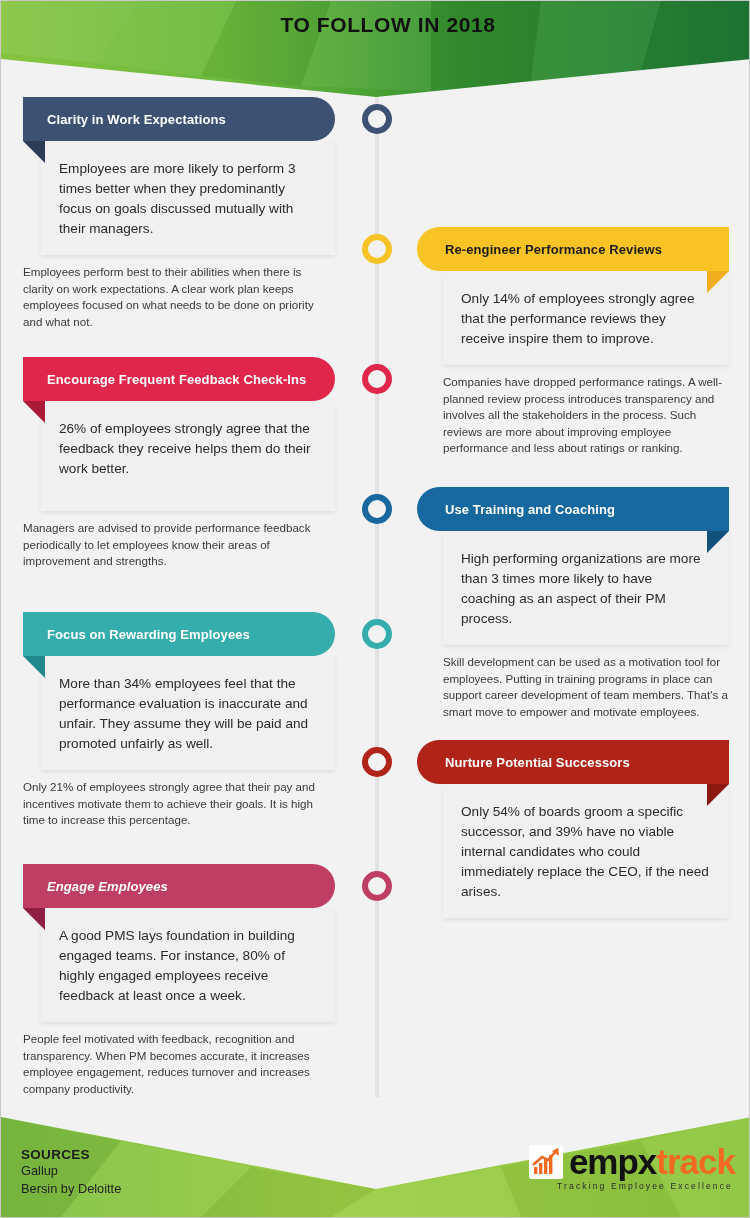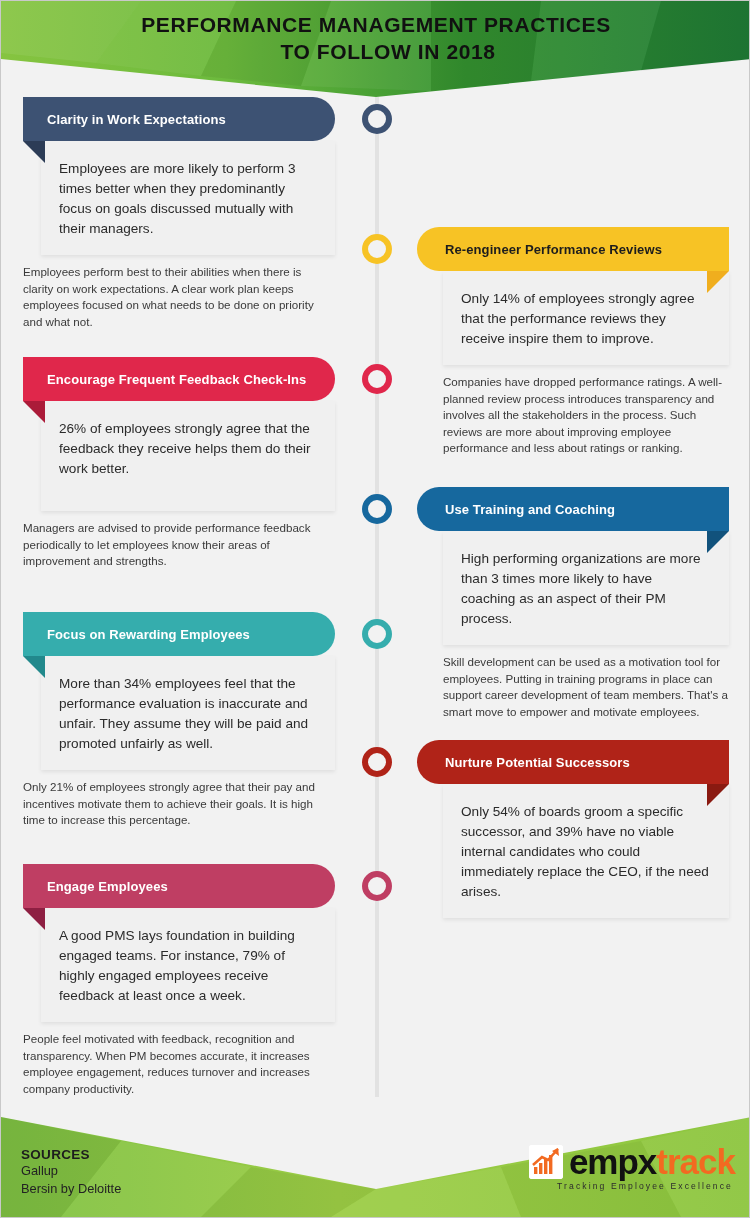--- a/index.html
+++ b/index.html
@@ -163,21 +163,20 @@
       <path d="M0,0 L750,0 L750,58 L375,96 L0,58 Z" fill="url(#hg)"></path>
       <polygon points="0,0 140,0 95,62 0,52" fill="#ffffff" opacity="0.07"></polygon>
       <polygon points="140,0 235,0 200,75 95,62" fill="#ffffff" opacity="0.05"></polygon>
       <polygon points="235,0 330,0 300,85 200,75" fill="#000000" opacity="0.05"></polygon>
       <polygon points="330,0 430,0 430,90 300,85" fill="#ffffff" opacity="0.06"></polygon>
       <polygon points="430,0 540,0 530,80 430,90" fill="#000000" opacity="0.06"></polygon>
       <polygon points="540,0 660,0 640,70 530,80" fill="#ffffff" opacity="0.05"></polygon>
       <polygon points="660,0 750,0 750,58 640,70" fill="#000000" opacity="0.05"></polygon>
     </svg>
     <div class="header-title">
-      <span>PERFORMANCE MANAGEMENT PRACTICES</span>
       <span class="l2">TO FOLLOW IN 2018</span>
     </div>
   </div>
 
   <div class="spine"></div>
 
   <div class="node" style="top:103px;border-color:#3d5273;"></div>
   <div class="node" style="top:233px;border-color:#f7c325;"></div>
   <div class="node" style="top:363px;border-color:#e0274b;"></div>
   <div class="node" style="top:493px;border-color:#16689e;"></div>
@@ -232,25 +231,25 @@
 
   <div class="card right" style="top:739px;">
     <div class="bar" style="background:#b02318;">
       <span class="bar-label">Nurture Potential Successors</span>
     </div>
     <div class="fold" style="border-top-color:#8a1a11;"></div>
     <div class="stat" style="min-height:100px;">Only 54% of boards groom a specific successor, and 39% have no viable internal candidates who could immediately replace the CEO, if the need arises.</div>
   </div>
 
   <div class="card left" style="top:863px;">
-    <div class="bar" style="background:#bf3e63;">
+    <div class="bar" style="background:#bf3e63;font-style:italic;">
       <span class="bar-label">Engage Employees</span>
     </div>
     <div class="fold" style="border-top-color:#8e1f42;"></div>
-    <div class="stat" style="min-height:104px;">A good PMS lays foundation in building engaged teams. For instance, 79% of highly engaged employees receive feedback at least once a week.</div>
+    <div class="stat" style="min-height:104px;">A good PMS lays foundation in building engaged teams. For instance, 80% of highly engaged employees receive feedback at least once a week.</div>
     <div class="desc">People feel motivated with feedback, recognition and transparency.  When PM becomes accurate, it increases employee engagement, reduces turnover and increases company productivity.</div>
   </div>
 
   <div class="footer">
     <svg width="750" height="128" viewBox="0 0 750 128">
       <defs>
         <linearGradient id="fg" x1="0" y1="0" x2="1" y2="0">
           <stop offset="0%" stop-color="#7fc243"></stop>
           <stop offset="45%" stop-color="#9ccd45"></stop>
           <stop offset="100%" stop-color="#8dc63f"></stop>

